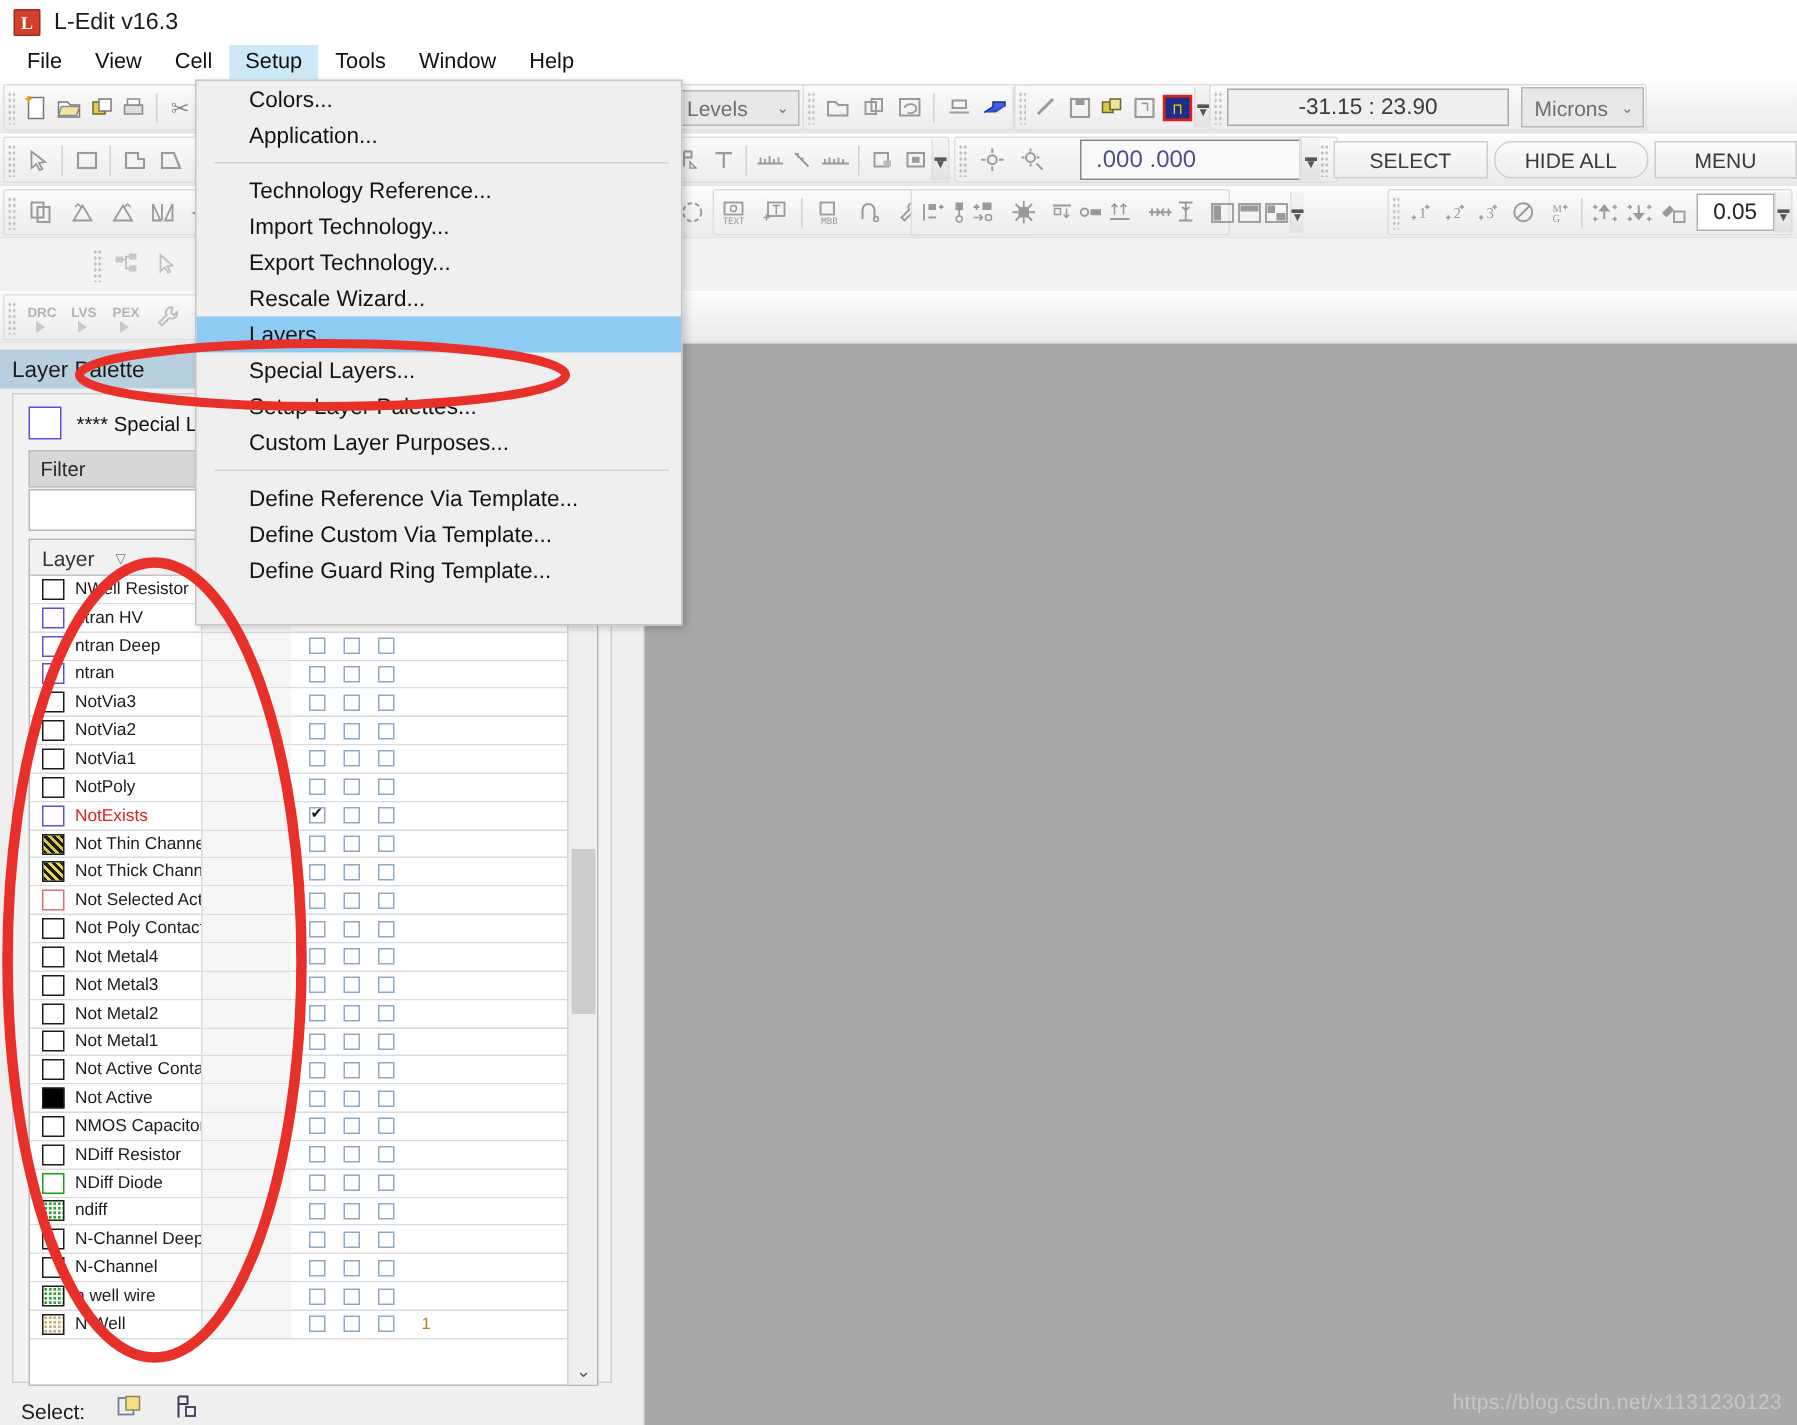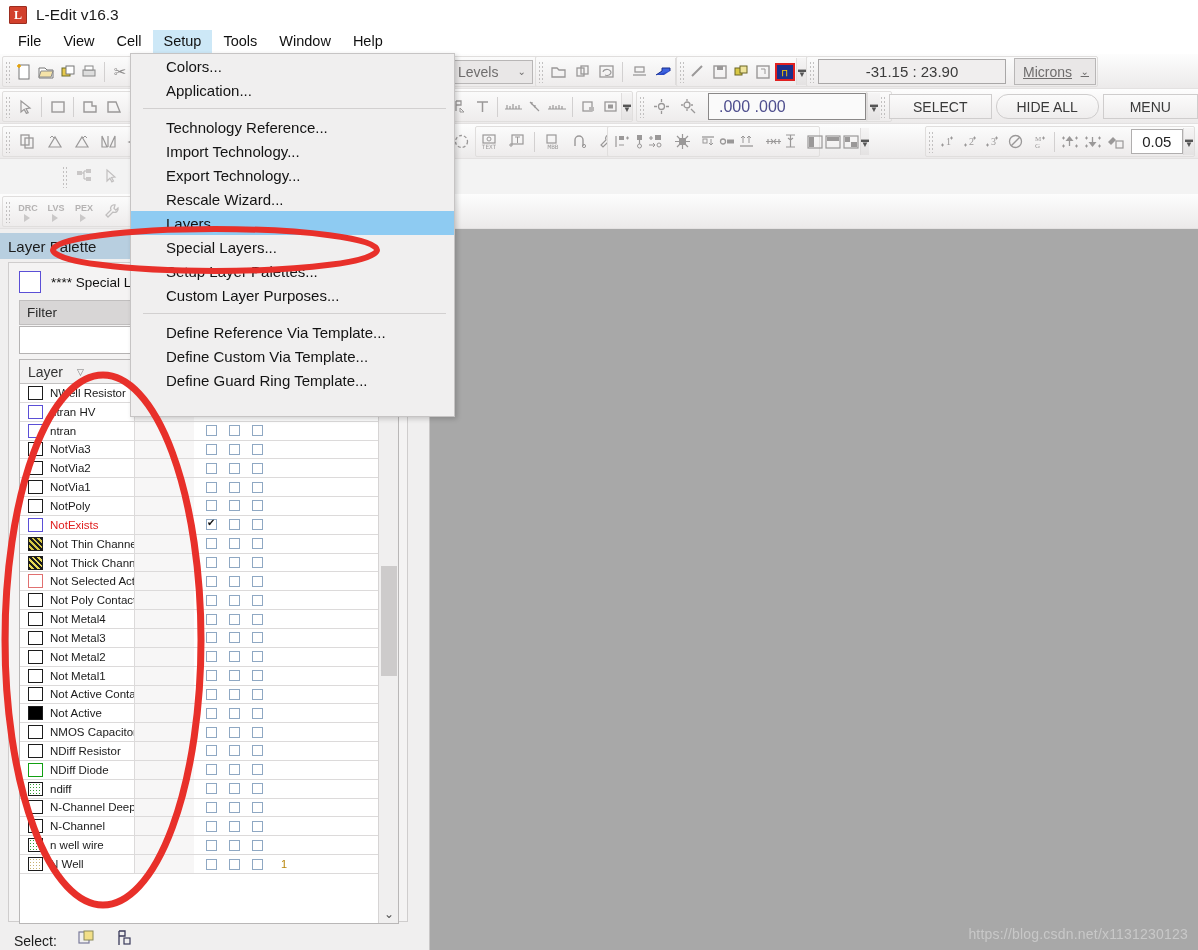--- a/index.html
+++ b/index.html
@@ -321,21 +321,21 @@
             <rect x="1" y="1" width="18" height="16" fill="#1b2f8a" stroke="#e02020" stroke-width="2"></rect>
             <text x="10" y="13" font-size="10" fill="#ffcf00" text-anchor="middle" font-family="monospace">⊓</text>
           </svg>
       </div>
       <div class="tb-more">▬<br>▼</div>
     </div>
 
     <div class="tb-group" style="left:806px;width:292px;">
       <div class="grip"></div>
       <div class="tb-text" style="width:188px;">-31.15 : 23.90</div>
-      <div class="tb-combo" style="width:82px;margin-left:8px;height:27px;text-decoration:underline;">
+      <div class="tb-combo" style="width:82px;margin-left:8px;height:27px;">
         <span>Microns</span>
         <span style="font-size:10px">⌄</span>
       </div>
     </div>
   </div>
 
   <div class="tb-row" id="tb-row2">
     <div class="tb-group" style="left:2px;width:148px;">
       <div class="grip"></div>
       <div class="tb-ico">
@@ -418,21 +418,21 @@
             <circle cx="8.5" cy="8.5" r="3" fill="none" stroke="#9a9898" stroke-width="1.3"></circle>
             <path d="M8.5 1v3M8.5 13v3M1 8.5h3M13 8.5h3" stroke="#9a9898" stroke-width="1.3"></path>
           </svg>
       </div>
       <div class="tb-ico">
         <svg width="17" height="17" viewBox="0 0 17 17">
             <circle cx="7" cy="7" r="3" fill="none" stroke="#9a9898" stroke-width="1.3"></circle>
             <path d="M7 1v2M7 11v2M1 7h2M11 7h2M11 11l4 4" stroke="#9a9898" stroke-width="1.3"></path>
           </svg>
       </div>
-      <div class="tb-field" style="width:158px;margin-left:6px;">.000 .000</div>
+      <div class="tb-field" style="width:158px;margin-left:18px;">.000 .000</div>
     </div>
 
     <div class="tb-group" style="left:866px;width:26px;">
       <div class="tb-more">▬<br>▼</div>
     </div>
 
     <div class="tb-group" style="left:878px;width:320px;border:none;background:none;">
       <div class="grip"></div>
       <div class="tb-btn" style="width:108px;">SELECT</div>
       <div class="tb-btn" style="width:108px;margin-left:4px;border-radius:12px;">HIDE ALL</div>
@@ -759,20 +759,28 @@
       <div id="rows-clip">
           <div class="lrow">
             <div class="sw" style="background: rgb(255, 255, 255); border-color: rgb(28, 28, 28);"></div>
             <div class="nm">NWell Resistor</div>
             <div class="gapcell"></div>
           </div>
           <div class="lrow">
             <div class="sw" style="background: rgb(255, 255, 255); border-color: rgb(91, 79, 214);"></div>
             <div class="nm">ntran HV</div>
             <div class="gapcell"></div>
+          </div>
+          <div class="lrow">
+            <div class="sw" style="background: rgb(255, 255, 255); border-color: rgb(91, 79, 214);"></div>
+            <div class="nm">ntran Deep</div>
+            <div class="gapcell"></div>
+            <div class="chk"></div>
+            <div class="chk"></div>
+            <div class="chk"></div>
           </div>
           <div class="lrow">
             <div class="sw" style="background: rgb(255, 255, 255); border-color: rgb(91, 79, 214);"></div>
             <div class="nm">ntran</div>
             <div class="gapcell"></div>
             <div class="chk"></div>
             <div class="chk"></div>
             <div class="chk"></div>
           </div>
           <div class="lrow">

